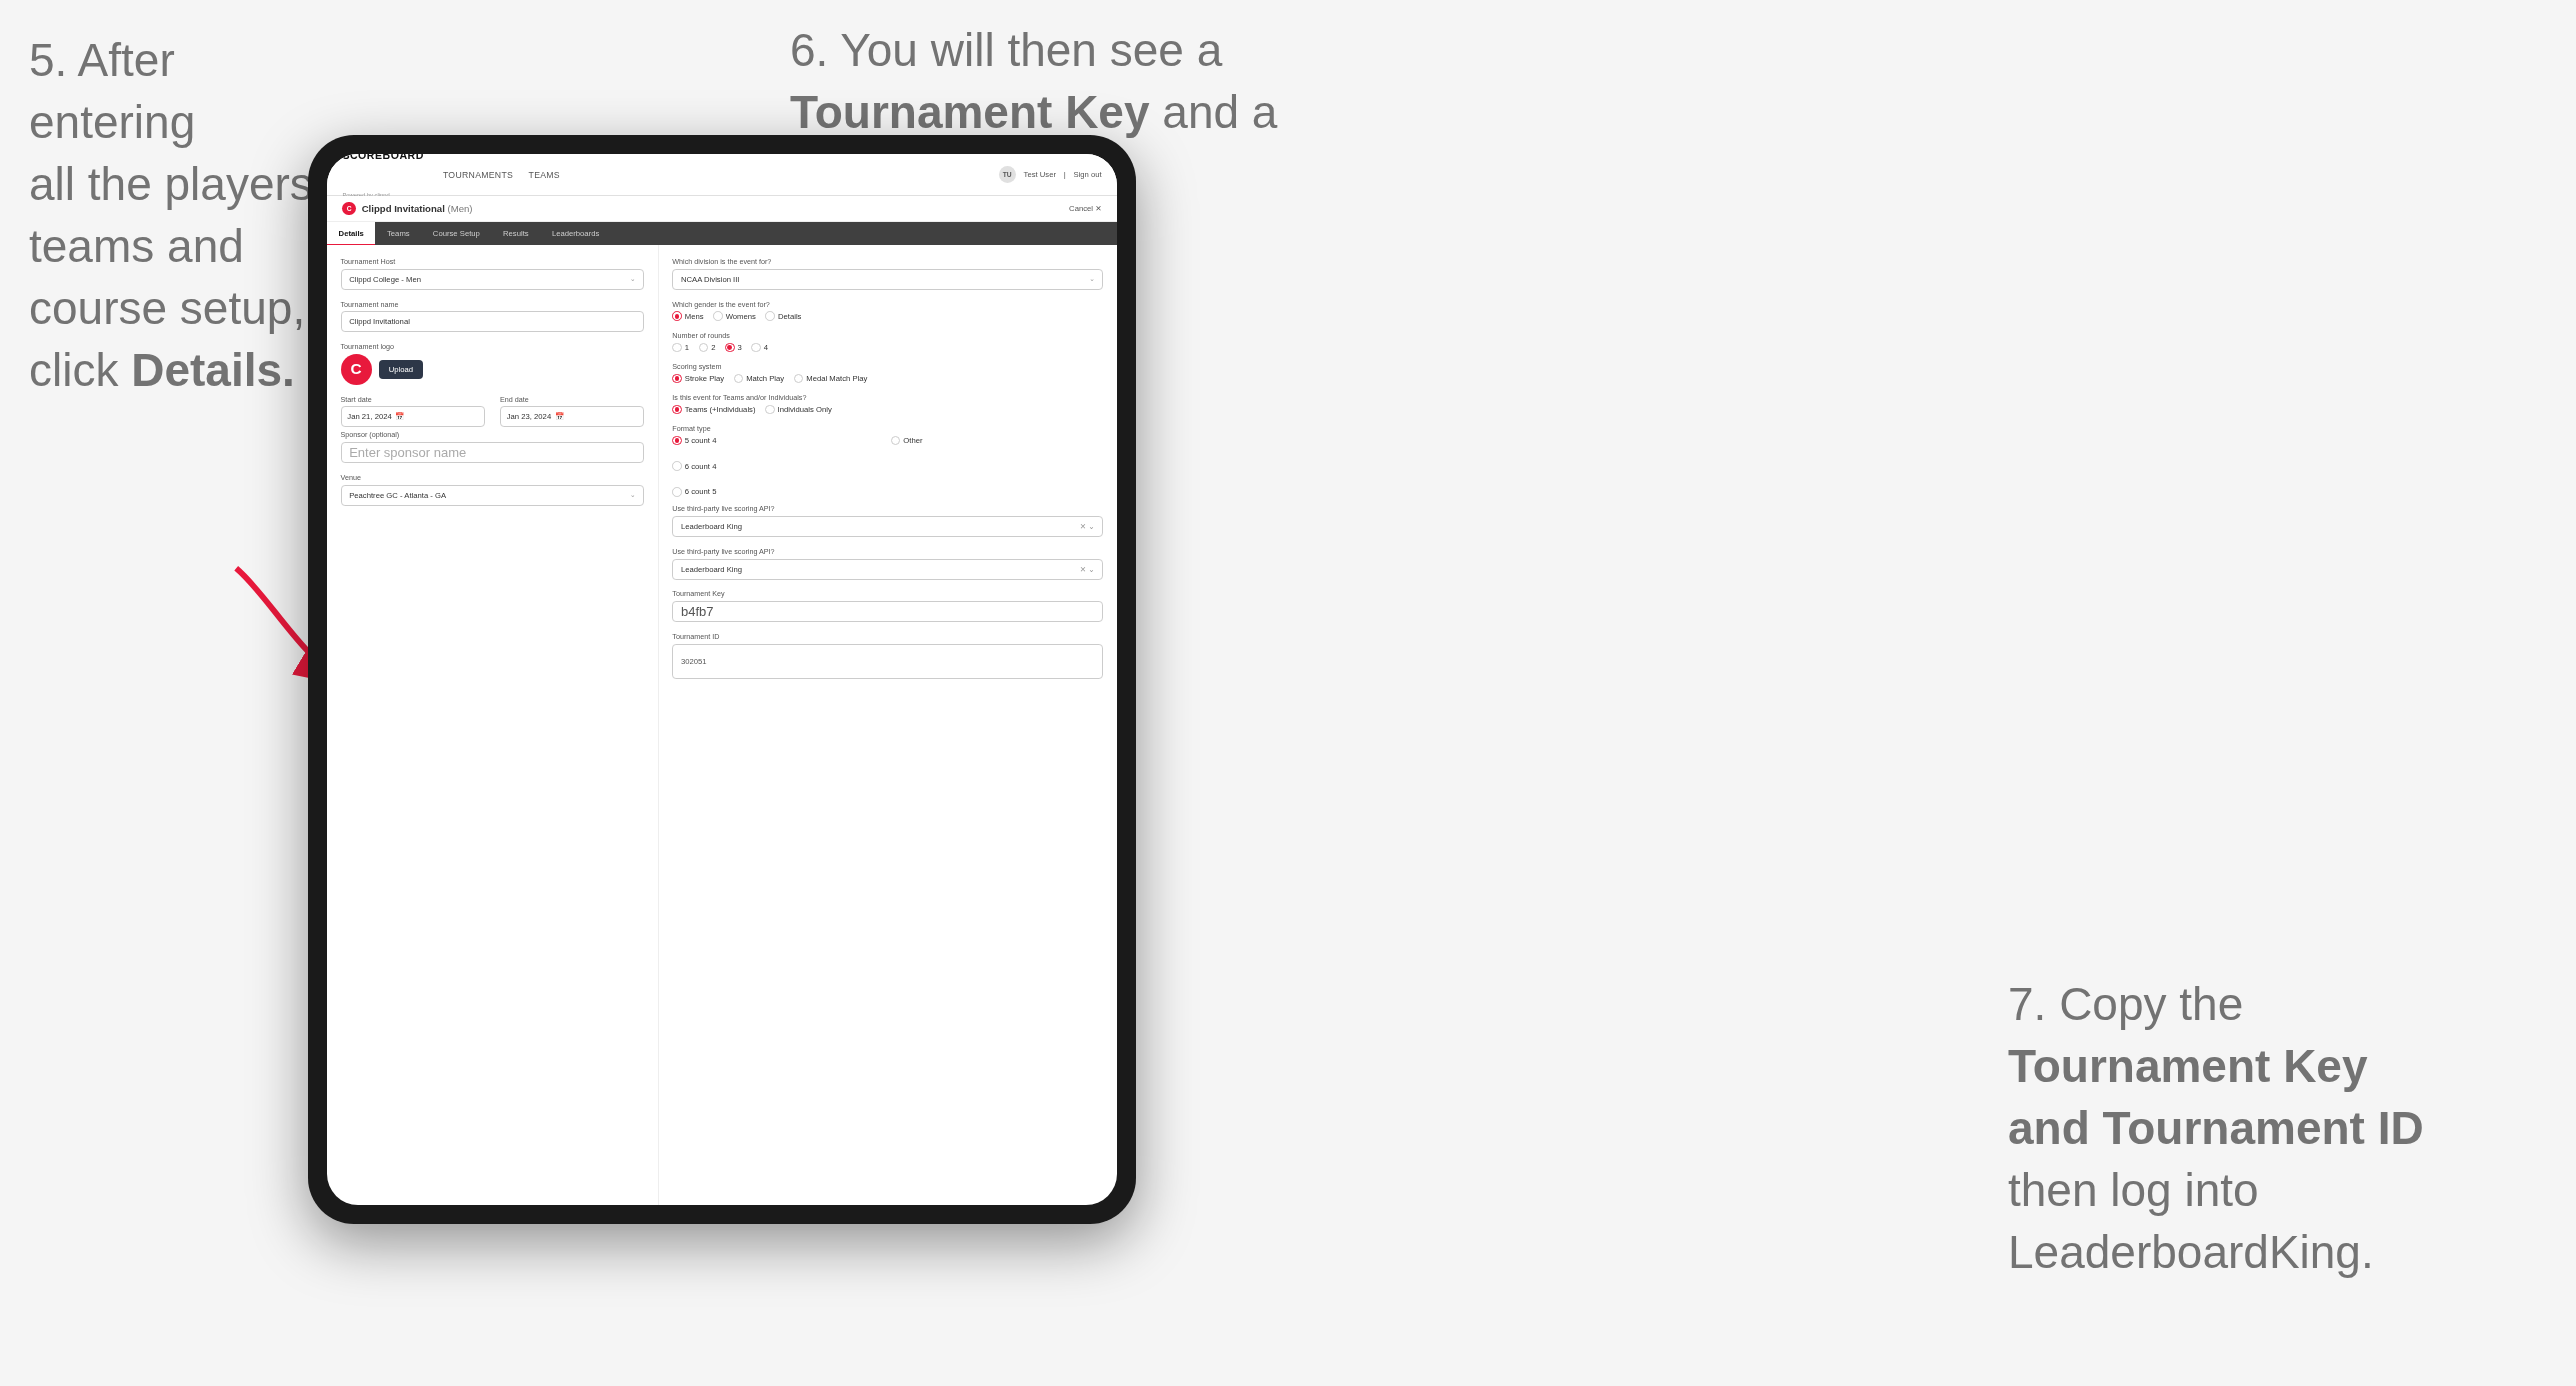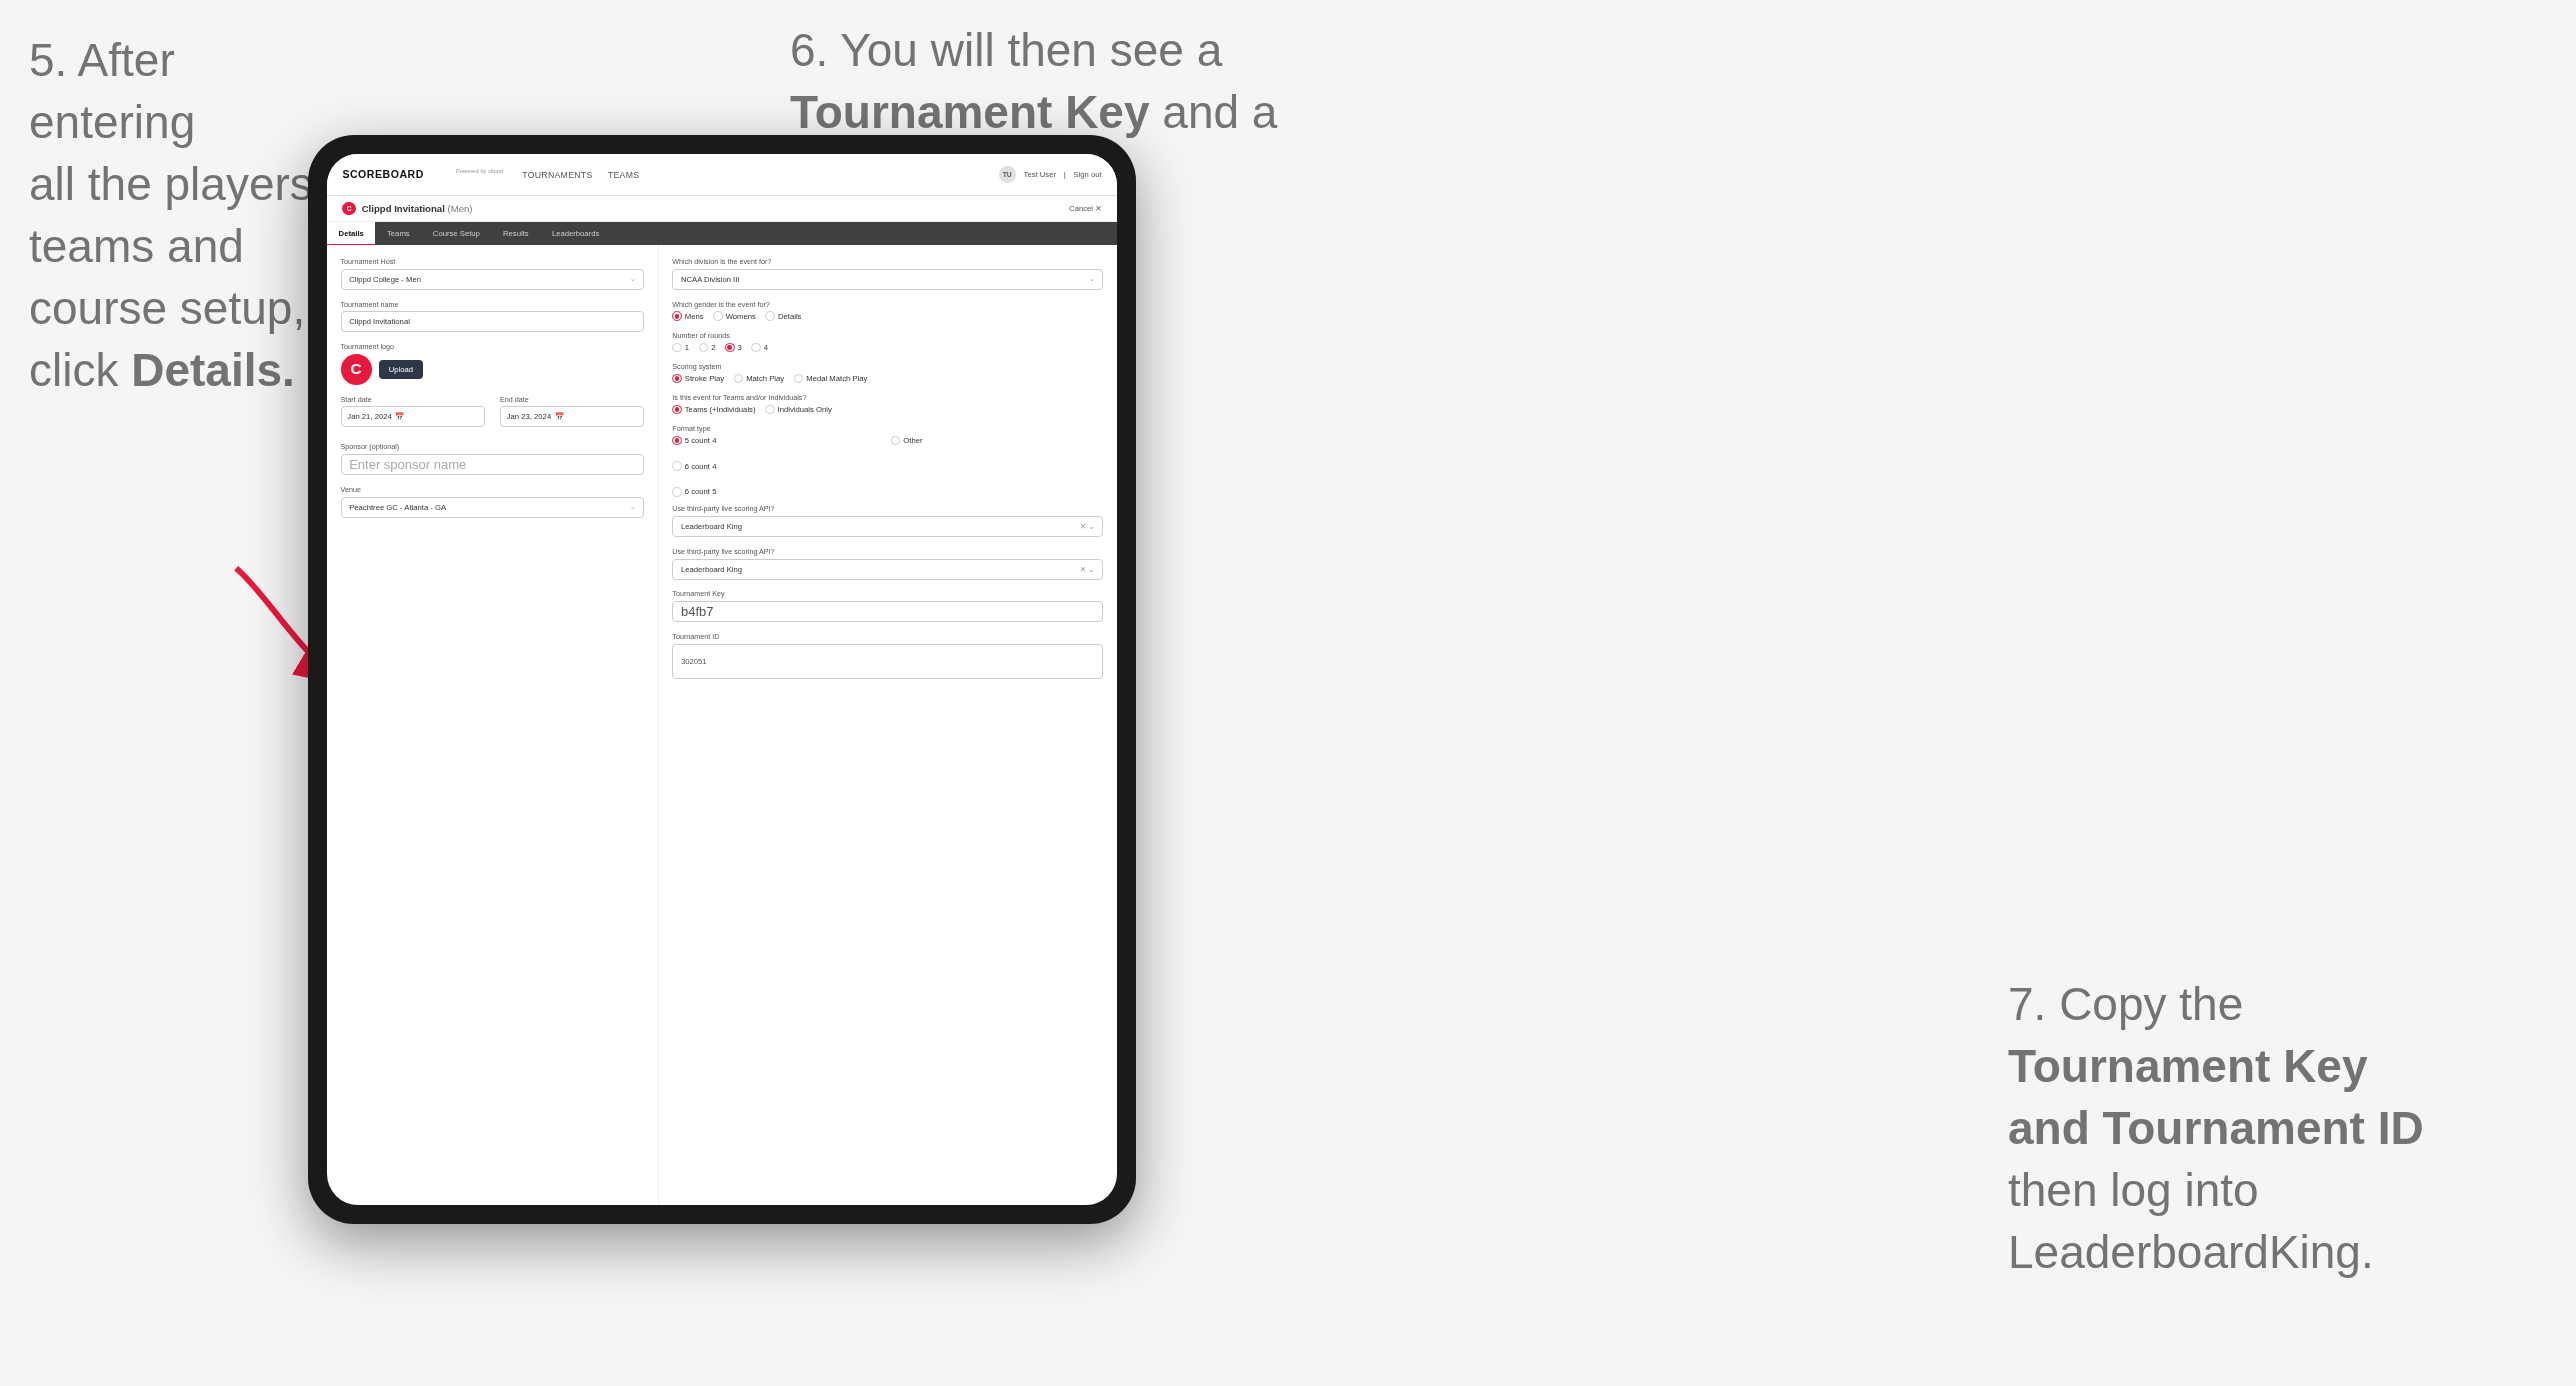--- a/index.html
+++ b/index.html
@@ -51,21 +51,21 @@
       padding: 7.7px 15.4px;
       display: flex;
       align-items: center;
       gap: 19px;
       height: 42px;
       flex-shrink: 0;
     }
 
     .scoreboard-logo {
       display: flex;
-      flex-direction: row;
+      flex-direction: column;
       line-height: 1;
       gap: 32px;
     }
     .scoreboard-logo .logo-main {
       font-size: 10.6px;
       font-weight: 800;
       letter-spacing: 0.5px;
       color: #111;
     }
     .scoreboard-logo .logo-sub {
@@ -234,21 +234,21 @@
       border: none;
       border-radius: 3.9px;
       padding: 4.8px 9.6px;
       font-size: 7.7px;
       cursor: pointer;
     }
 
     .date-row {
       display: flex;
       gap: 15px;
-      margin-bottom: 15px;
+      margin-bottom: 3px;
     }
 
     .date-col {
       flex: 1;
     }
 
     .date-input {
       display: flex;
       align-items: center;
       border: 1px solid #ccc;

